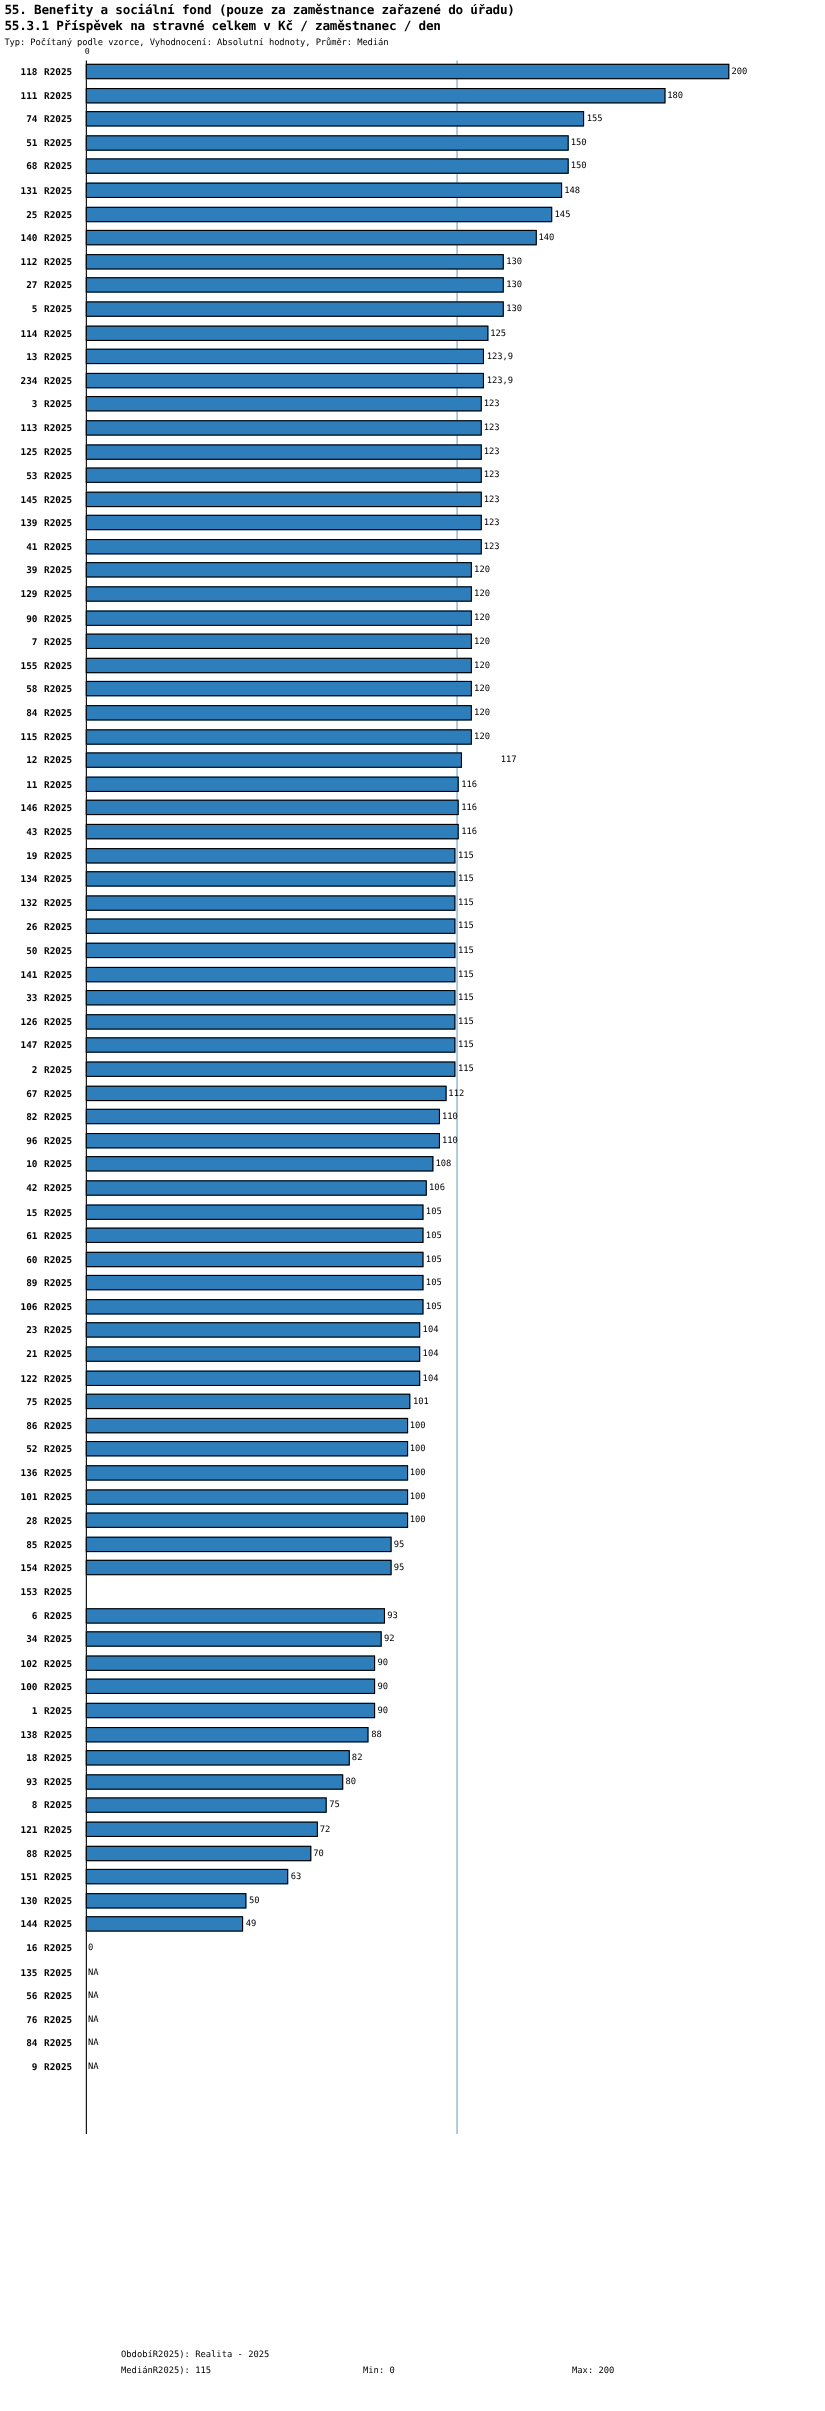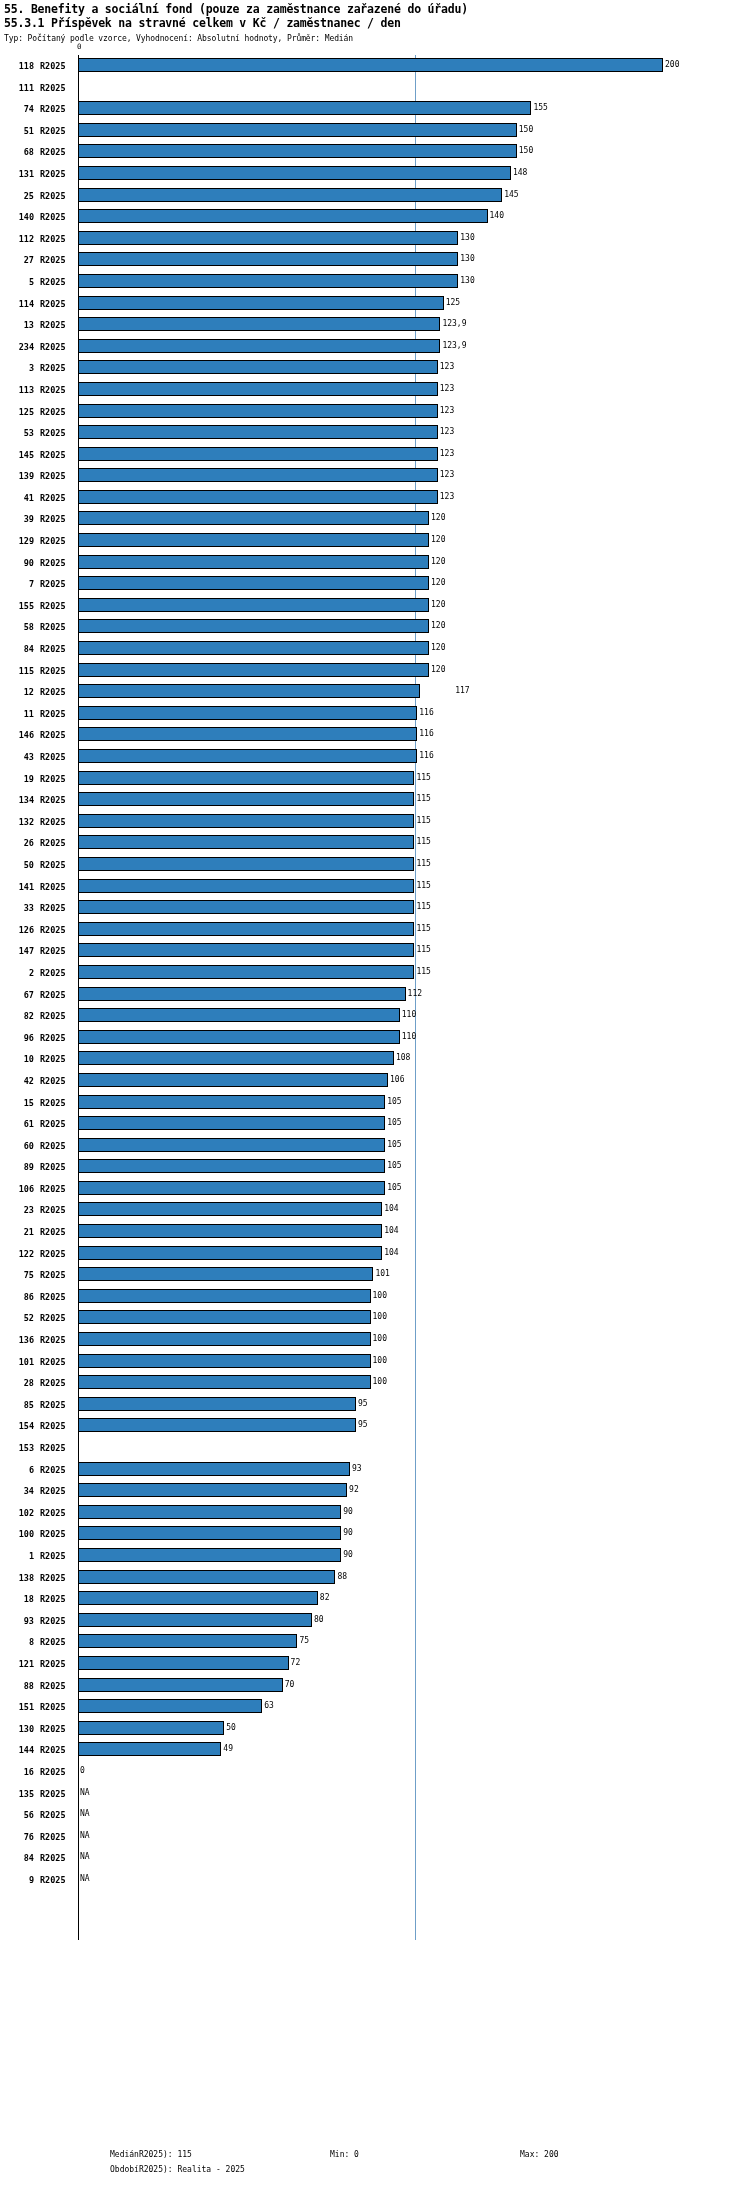--- a/index.html
+++ b/index.html
@@ -131,21 +131,20 @@
     left: 0;
     top: 2136px;
     width: 750px;
     font-family: "DejaVu Sans Mono", monospace;
     font-size: 8px;
   }
   .footer-line1 {
     position: absolute;
     left: 110px;
     top: 0;
-    margin-top: 29px;
   }
   .footer-line2 {
     position: absolute;
     left: 110px;
     top: 14px;
   }
   .footer-min {
     position: absolute;
     left: 330px;
     top: 14px;
@@ -177,20 +176,24 @@
           <div class="row-id">118</div>
           <div class="row-period">R2025</div>
           <div class="bar-wrap">
             <div class="bar" style="width: 585px;"></div>
             <div class="bar-value" style="left: 587px;">200</div>
           </div>
         </div>
         <div class="row">
           <div class="row-id">111</div>
           <div class="row-period">R2025</div>
+          <div class="bar-wrap">
+            <div class="bar" style="width: 526.5px;"></div>
+            <div class="bar-value" style="left: 528.5px;">180</div>
+          </div>
         </div>
         <div class="row">
           <div class="row-id">74</div>
           <div class="row-period">R2025</div>
           <div class="bar-wrap">
             <div class="bar" style="width: 453.375px;"></div>
             <div class="bar-value" style="left: 455.375px;">155</div>
           </div>
         </div>
         <div class="row">

